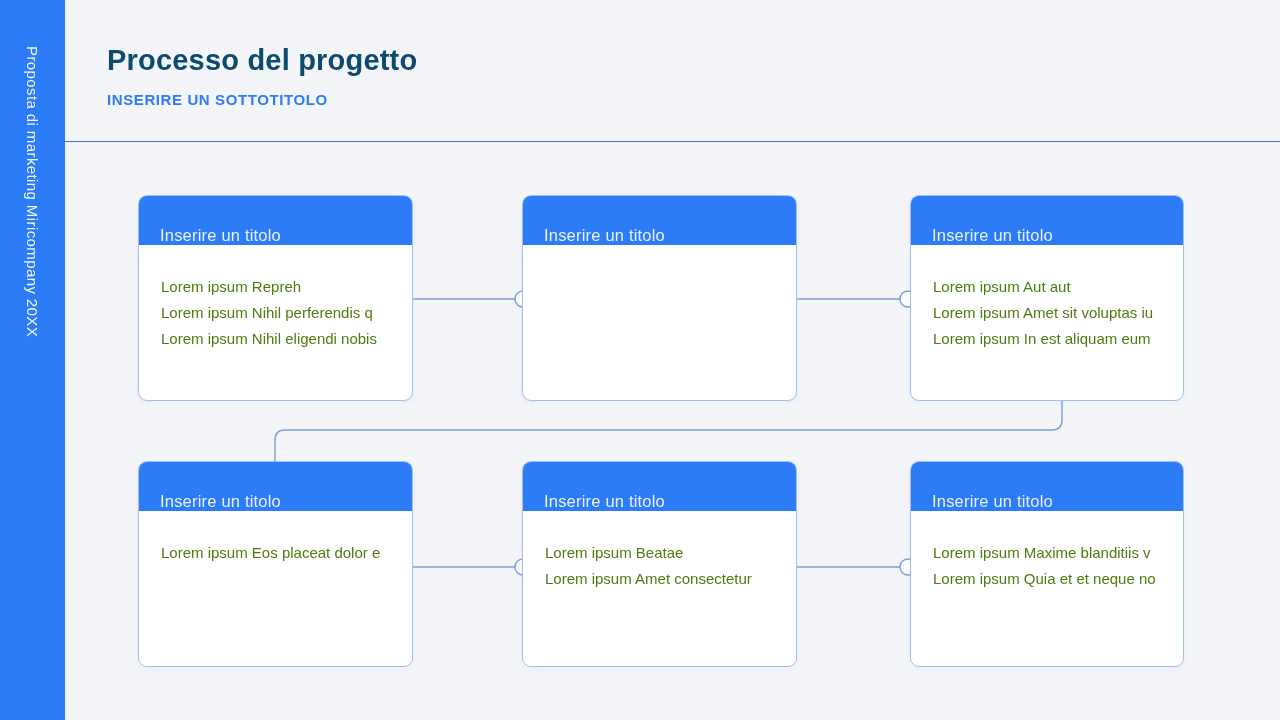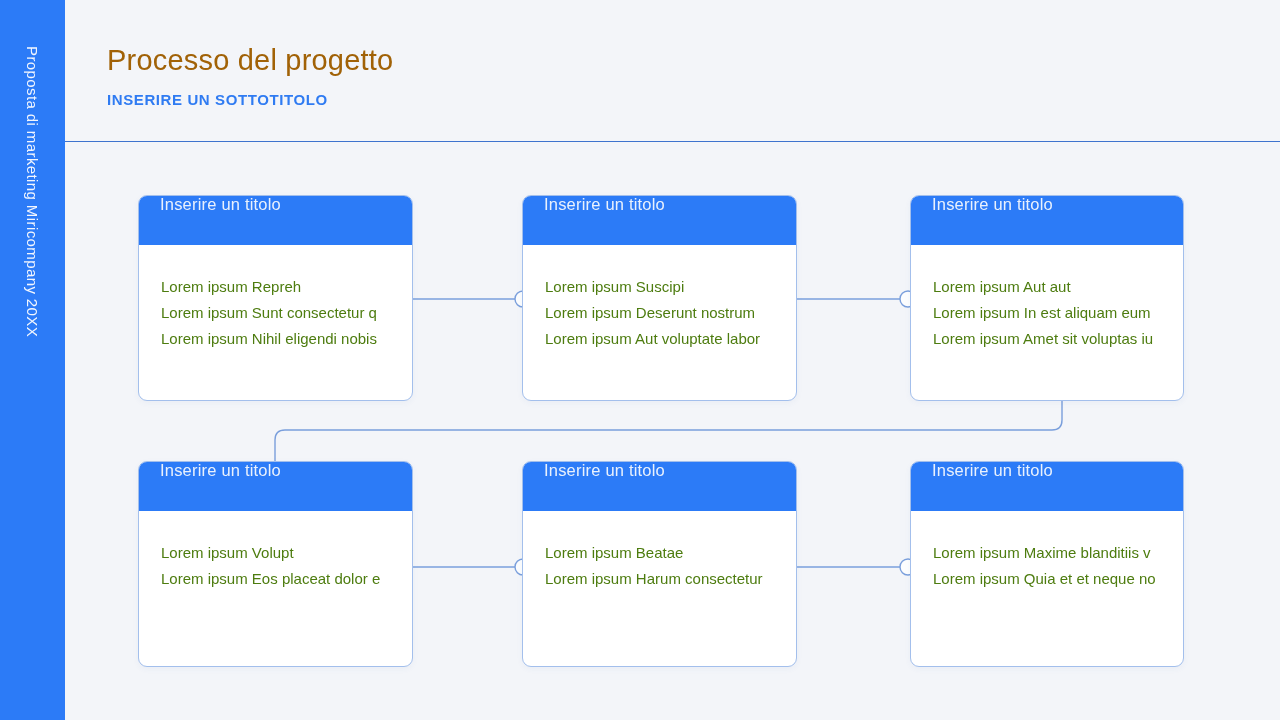--- a/index.html
+++ b/index.html
@@ -27,22 +27,22 @@
     color: #f2f6fe;
     font-size: 15px;
     letter-spacing: 0.4px;
     white-space: nowrap;
   }
   
   .header { position: absolute; left: 107px; top: 44px; }
   .title {
     margin: 0;
     font-size: 29px;
-    font-weight: 400;
-    color: #a16207;
+    font-weight: 700;
+    color: #0c4a6e;
     letter-spacing: 0.2px;
   }
   .subtitle {
     margin: 14px 0 0 0;
     font-size: 15px;
     font-weight: 600;
     color: #2f7bf2;
     letter-spacing: 0.6px;
   }
   .divider {
@@ -69,21 +69,21 @@
   }
   .r1 { top: 195px; }
   .r2 { top: 461px; }
   .c1 { left: 138px; }
   .c2 { left: 522px; }
   .c3 { left: 910px; width: 274px; }
   .card-header {
     height: 50px;
     background: #2c7bf7;
     display: flex;
-    align-items: flex-start;
+    align-items: flex-end;
     padding-left: 22px;
     box-sizing: border-box;
     margin: -1px -1px 0 -1px;
     border-radius: 8px 8px 0 0;
   }
   .card-header span {
     color: #e9f1fd;
     font-size: 16.5px;
     font-weight: 400;
     letter-spacing: 0.2px;
@@ -130,64 +130,58 @@
     <line x1="797" y1="567" x2="900" y2="567" stroke="#7a9fdc" stroke-width="1.4"></line>
     <circle cx="908" cy="567" r="8" fill="#fcfdfe" stroke="#7a9fdc" stroke-width="1.4"></circle>
   </svg>
 
   <section class="card r1 c1">
     <div class="card-header">
       <span>Inserire un titolo</span>
     </div>
     <ul class="card-body">
       <li>Lorem ipsum Repreh</li>
-      <li>Lorem ipsum Sunt consectetur q</li>
+      <li>Lorem ipsum Nihil perferendis q</li>
       <li>Lorem ipsum Nihil eligendi nobis</li>
     </ul>
   </section>
 
   <section class="card r1 c2">
     <div class="card-header">
       <span>Inserire un titolo</span>
     </div>
-    <ul class="card-body">
-      <li>Lorem ipsum Suscipi</li>
-      <li>Lorem ipsum Deserunt nostrum</li>
-      <li>Lorem ipsum Aut voluptate labor</li>
-    </ul>
   </section>
 
   <section class="card r1 c3">
     <div class="card-header">
       <span>Inserire un titolo</span>
     </div>
     <ul class="card-body">
       <li>Lorem ipsum Aut aut</li>
+      <li>Lorem ipsum Amet sit voluptas iu</li>
       <li>Lorem ipsum In est aliquam eum</li>
-      <li>Lorem ipsum Amet sit voluptas iu</li>
     </ul>
   </section>
 
   <section class="card r2 c1">
     <div class="card-header">
       <span>Inserire un titolo</span>
     </div>
     <ul class="card-body">
-      <li>Lorem ipsum Volupt</li>
       <li>Lorem ipsum Eos placeat dolor e</li>
     </ul>
   </section>
 
   <section class="card r2 c2">
     <div class="card-header">
       <span>Inserire un titolo</span>
     </div>
     <ul class="card-body">
       <li>Lorem ipsum Beatae</li>
-      <li>Lorem ipsum Harum consectetur</li>
+      <li>Lorem ipsum Amet consectetur</li>
     </ul>
   </section>
 
   <section class="card r2 c3">
     <div class="card-header">
       <span>Inserire un titolo</span>
     </div>
     <ul class="card-body">
       <li>Lorem ipsum Maxime blanditiis v</li>
       <li>Lorem ipsum Quia et et neque no</li>

